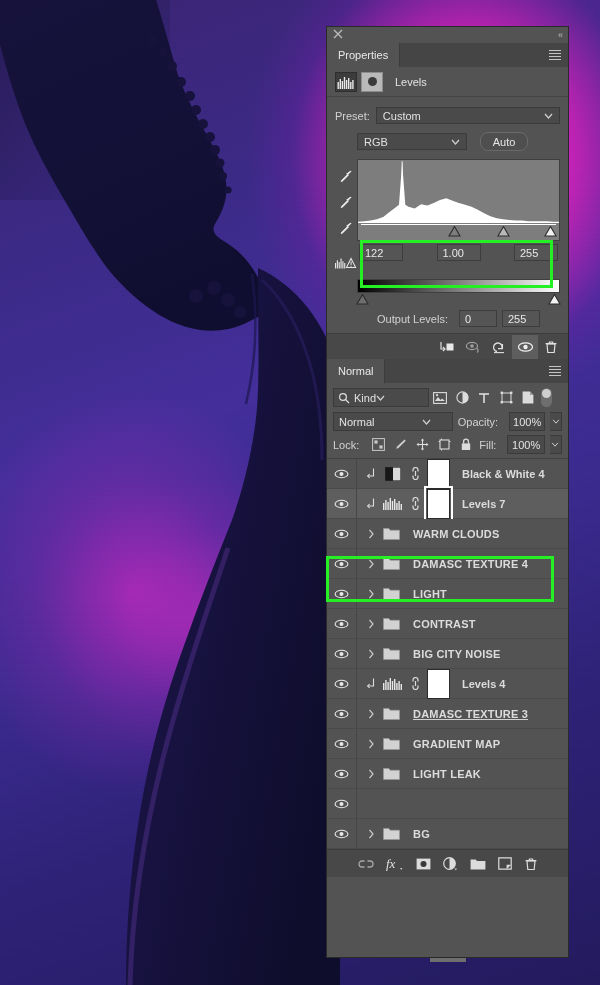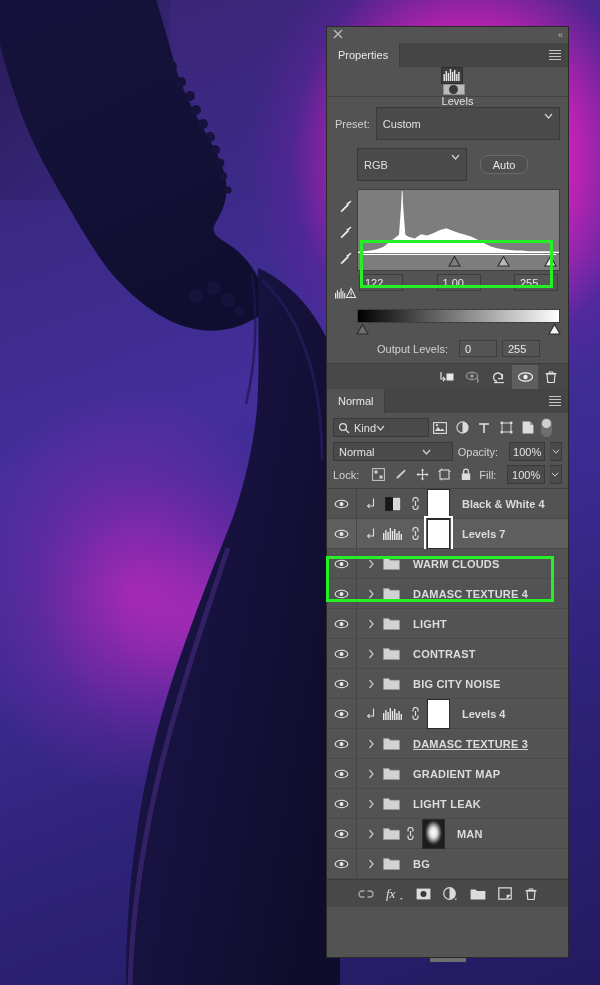--- a/index.html
+++ b/index.html
@@ -63,41 +63,41 @@
     font-size: 11px; color: #c9c9c9; cursor: pointer;
     border-right: 1px solid #3c3c3c;
   }
   .tab.active { background: #535353; color: #e8e8e8; }
   .tab-menu { position: absolute; right: 7px; top: 7px; width: 12px; height: 10px; cursor: pointer; }
   .tab-menu i { display: block; height: 1px; background: #c4c4c4; margin-bottom: 2px; }
 
   
   .prop-header {
     height: 30px; background: #535353; display: flex; align-items: center;
-    padding: 0 0 0 8px; border-bottom: 1px solid #444; flex-direction: column;
+    padding: 0 0 0 8px; border-bottom: 1px solid #444;
   }
   .adj-icon {
     width: 22px; height: 20px; background: #3c3c3c; border: 1px solid #2e2e2e;
     display: flex; align-items: flex-end; justify-content: center; padding-bottom: 2px;
   }
   .mask-icon {
     width: 22px; height: 20px; background: #b9b9b9; margin-left: 4px;
     display: flex; align-items: center; justify-content: center;
     border: 1px solid #8c8c8c;
   }
   .mask-icon b { width: 9px; height: 9px; border-radius: 50%; background: #3a3a3a; display: block; }
   .prop-title { margin-left: 12px; font-size: 11px; color: #e3e3e3; }
 
   
   .prop-body { background: #535353; padding: 10px 8px 6px 8px; }
   .row { display: flex; align-items: center; margin-bottom: 8px; }
   .lbl { font-size: 11px; color: #d2d2d2; margin-right: 6px; }
 
   .select {
-    background: #4a4a4a; border: 1px solid #3a3a3a; height: 33px;
+    background: #4a4a4a; border: 1px solid #3a3a3a; height: 17px;
     display: flex; align-items: center; padding: 0 6px;
     font-size: 11px; color: #e0e0e0; position: relative; cursor: pointer;
   }
   .select .chev { position: absolute; right: 6px; top: 5px; }
   .chev svg { display: block; }
 
   .btn {
     background: #4f4f4f; border: 1px solid #6a6a6a; border-radius: 8px;
     height: 19px; min-width: 48px; display: flex; align-items: center; justify-content: center;
     font-size: 11px; color: #e6e6e6; cursor: pointer;
@@ -914,41 +914,20 @@
             <span class="layer-name caps">LIGHT LEAK</span>
           </div>
         </div>
         <div class="layer">
           <div class="eye-cell">
             <svg width="15" height="10" viewBox="0 0 15 10">
               <ellipse cx="7.5" cy="5" rx="6.4" ry="3.7" fill="none" stroke="#e8e8e8" stroke-width="1.1"></ellipse>
               <circle cx="7.5" cy="5" r="2" fill="#e8e8e8"></circle>
             </svg>
           </div>
-          <div class="layer-body">
-            <span class="twisty">
-              <svg width="7" height="10" viewBox="0 0 7 10">
-                <path d="M1.5 1 L5 5 L1.5 9" stroke="#c8c8c8" stroke-width="1.2" fill="none"></path>
-              </svg>
-            </span>
-            <span class="folder-ico">
-              <svg width="17" height="13" viewBox="0 0 17 13">
-                <path d="M0.5 12.5 L0.5 1.5 L5.8 1.5 L7.2 3.2 L16.5 3.2 L16.5 12.5 Z" fill="#d2d2d2" stroke="#9a9a9a" stroke-width=".6"></path>
-              </svg>
-            </span>
-            <span class="link-ico">
-              <svg width="9" height="13" viewBox="0 0 9 13">
-                <path d="M2 4.6 L2 3 A2.5 2.5 0 0 1 7 3 L7 4.6" fill="none" stroke="#dcdcdc" stroke-width="1.2"></path>
-                <path d="M2 8.4 L2 10 A2.5 2.5 0 0 0 7 10 L7 8.4" fill="none" stroke="#dcdcdc" stroke-width="1.2"></path>
-                <line x1="4.5" y1="4" x2="4.5" y2="9" stroke="#dcdcdc" stroke-width="1.2"></line>
-              </svg>
-            </span>
-            <span class="mask-thumb"></span>
-            <span class="layer-name caps">MAN</span>
-          </div>
         </div>
         <div class="layer">
           <div class="eye-cell">
             <svg width="15" height="10" viewBox="0 0 15 10">
               <ellipse cx="7.5" cy="5" rx="6.4" ry="3.7" fill="none" stroke="#e8e8e8" stroke-width="1.1"></ellipse>
               <circle cx="7.5" cy="5" r="2" fill="#e8e8e8"></circle>
             </svg>
           </div>
           <div class="layer-body">
             <span class="twisty">

